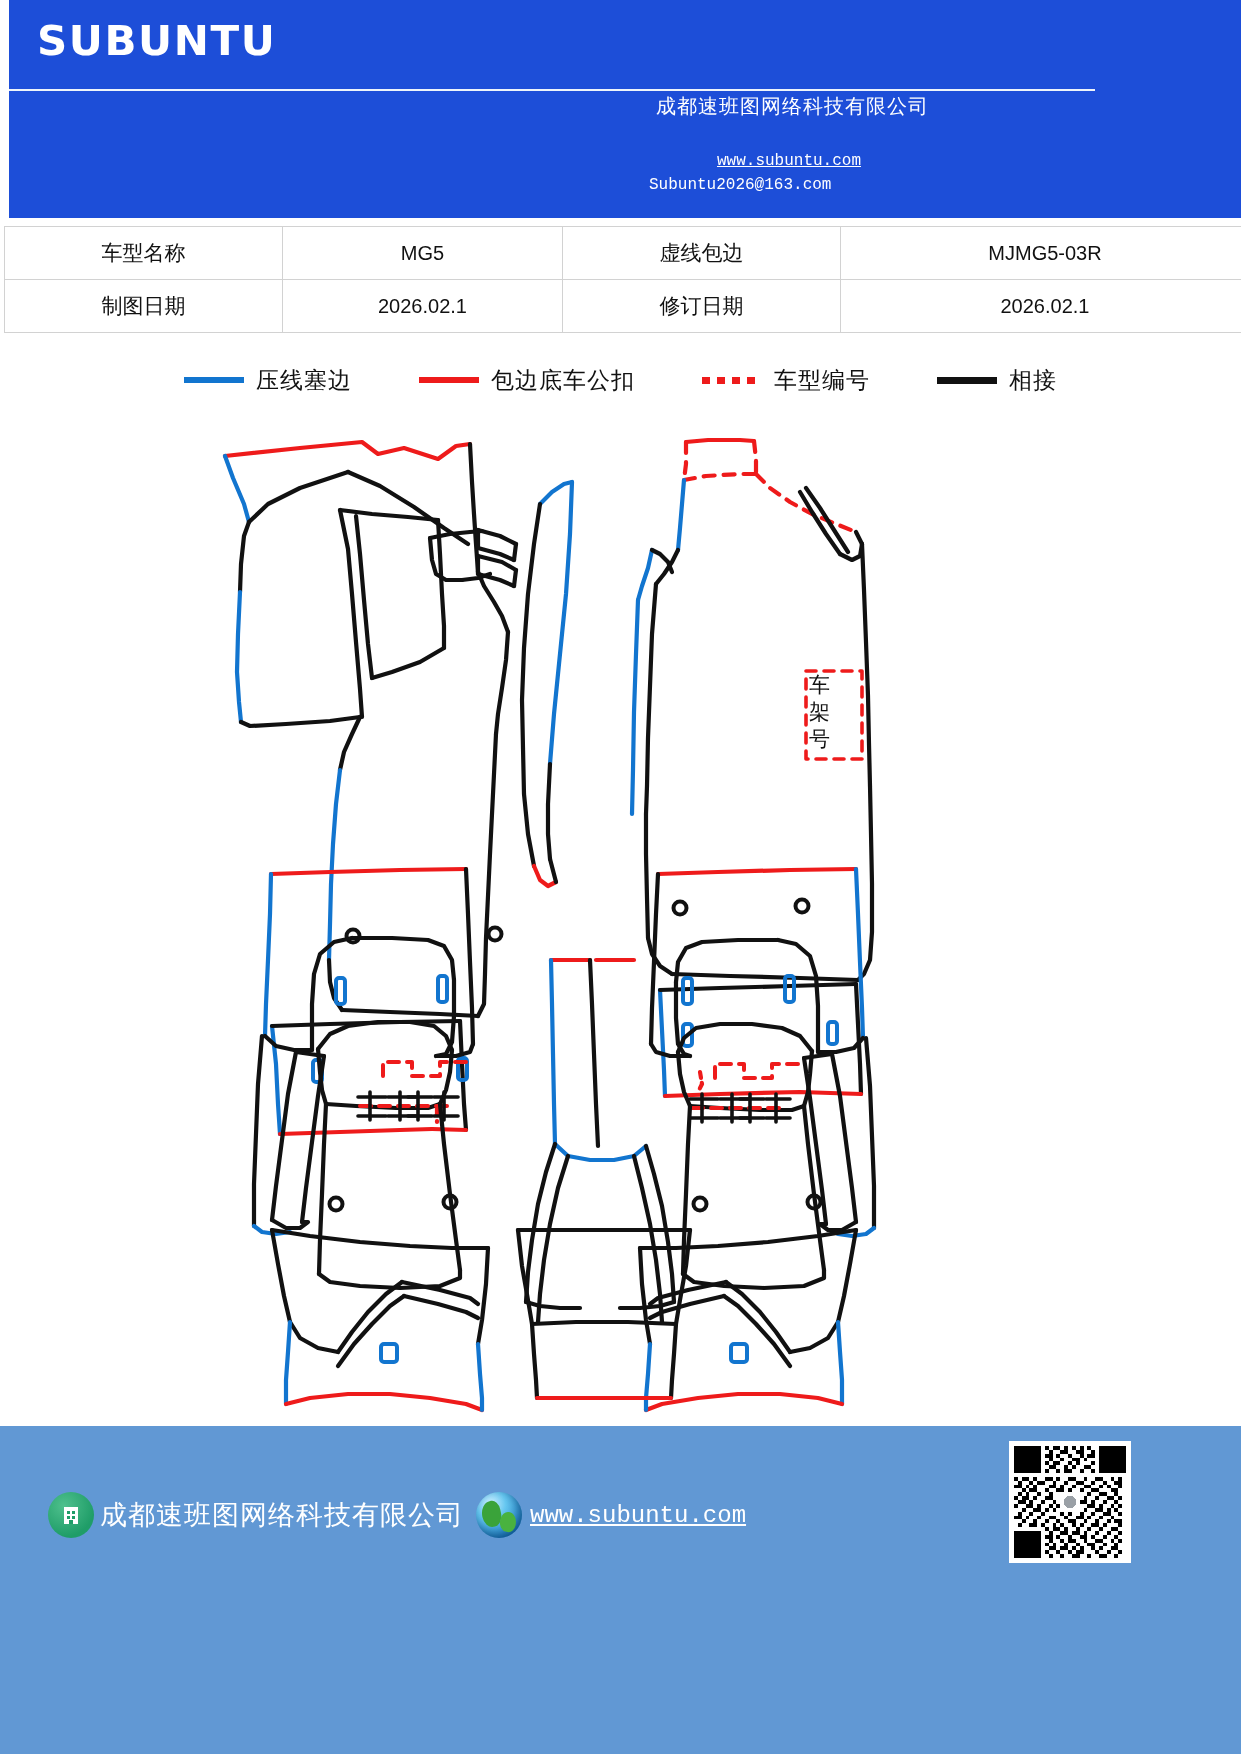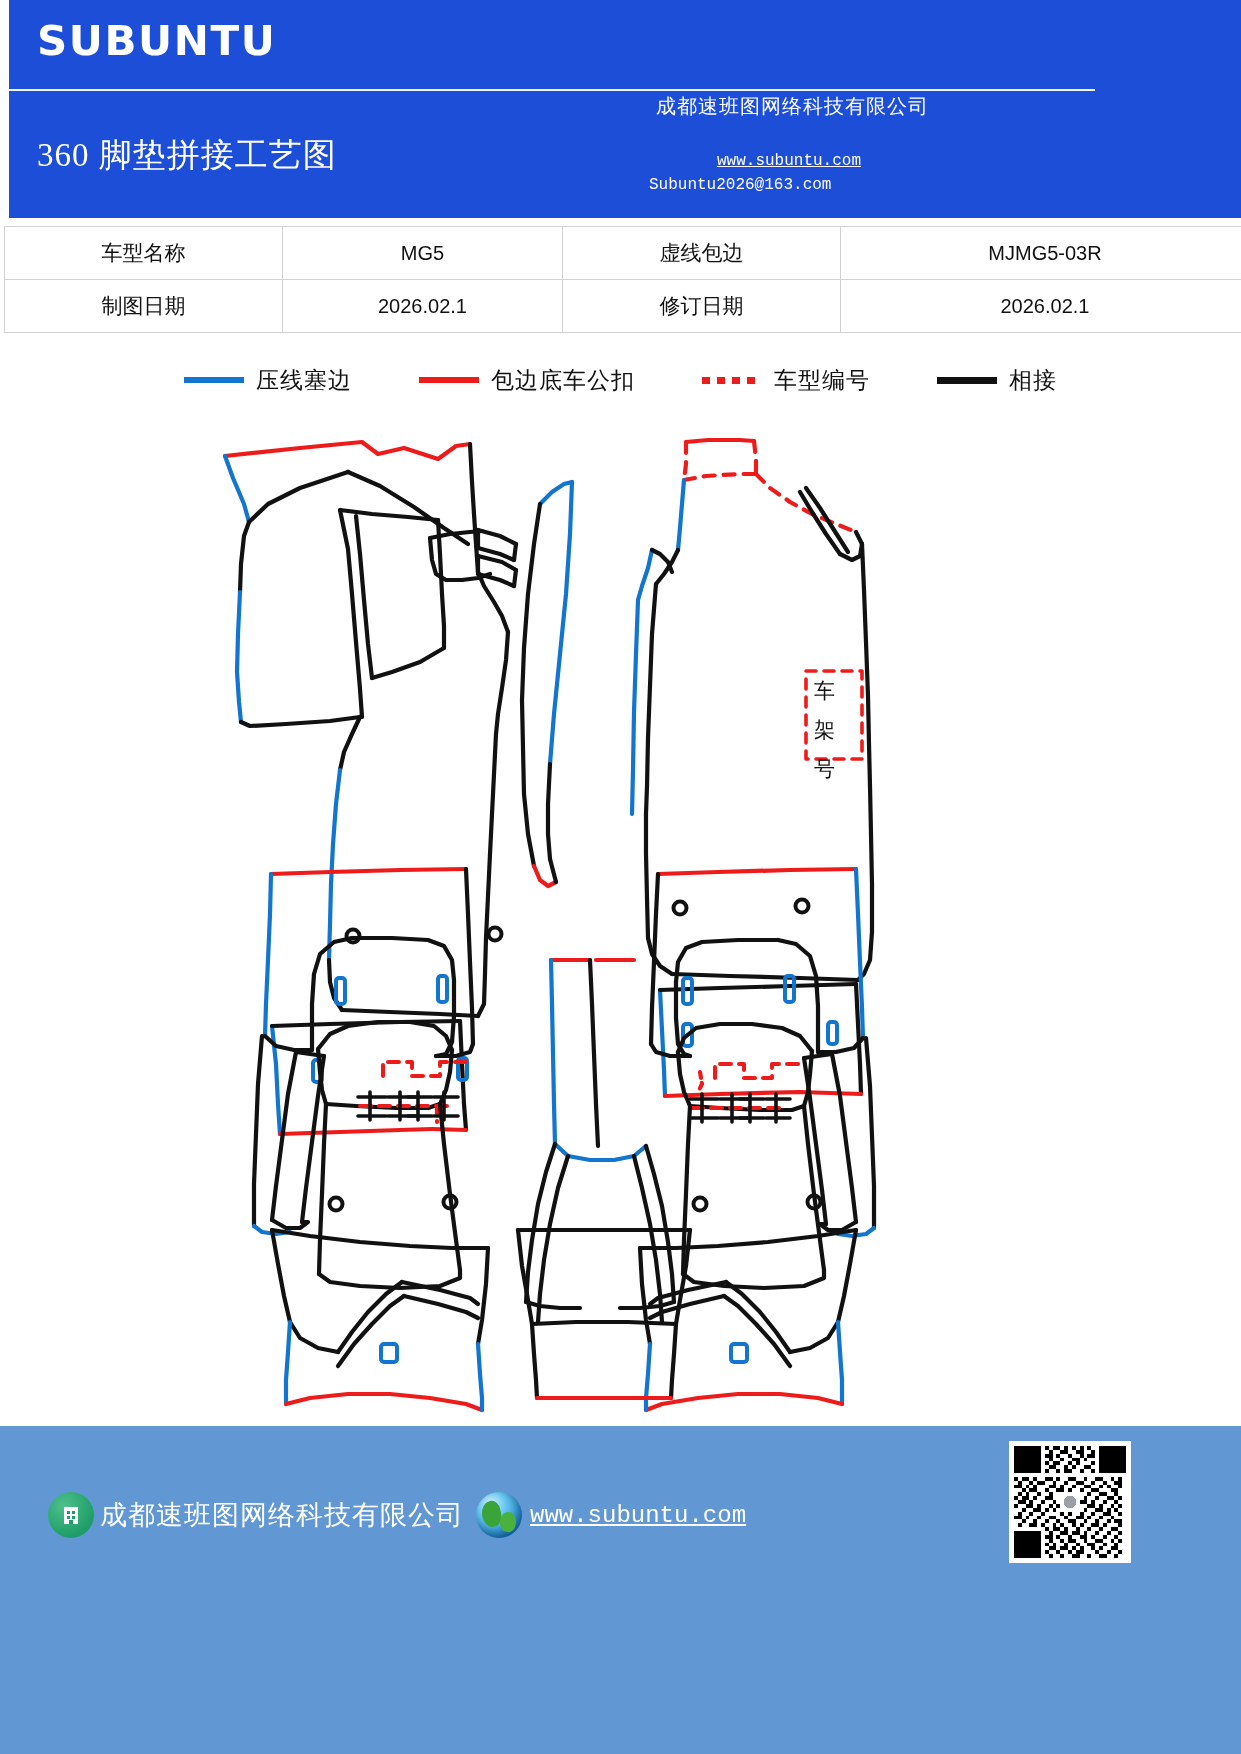--- a/index.html
+++ b/index.html
@@ -77,21 +77,21 @@
     background-image:repeating-linear-gradient(to right,#ee1b1b 0 8px,transparent 8px 15px);
   }
   .leg-label{font-size:23px;color:#111;letter-spacing:1px;}
   
   .drawing{
     position:absolute;left:0;top:404px;width:1241px;height:1022px;
   }
   .drawing svg{display:block;width:1241px;height:1022px;}
   .vin-label{
     position:absolute;left:809px;top:268px;width:26px;
-    font-size:21px;line-height:39px;color:#111;text-align:right;
+    font-size:21px;line-height:27px;color:#111;text-align:left;
   }
   
   .footer{
     position:absolute;left:0;top:1426px;width:1241px;height:328px;
     background:#6198d4;
   }
   .f-company{
     position:absolute;left:48px;top:1492px;display:flex;align-items:center;
   }
   .ico-building{
@@ -139,21 +139,20 @@
   }
   .qr svg{display:block;}
 </style>
 </head>
 <body>
 
 <div class="header">
   <div class="brand">SUBUNTU</div>
   <div class="hrule"></div>
   <div class="company-cn">成都速班图网络科技有限公司</div>
-  <div class="doc-title">360 脚垫拼接工艺图</div>
   <div class="url-top">www.subuntu.com</div>
   <div class="mail-top">Subuntu2026@163.com</div>
 </div>
 
 <table class="info-table">
   <tbody>
       <tr>
     <td class="c1">车型名称</td>
     <td class="c2 val">MG5</td>
     <td class="c3">虚线包边</td>

